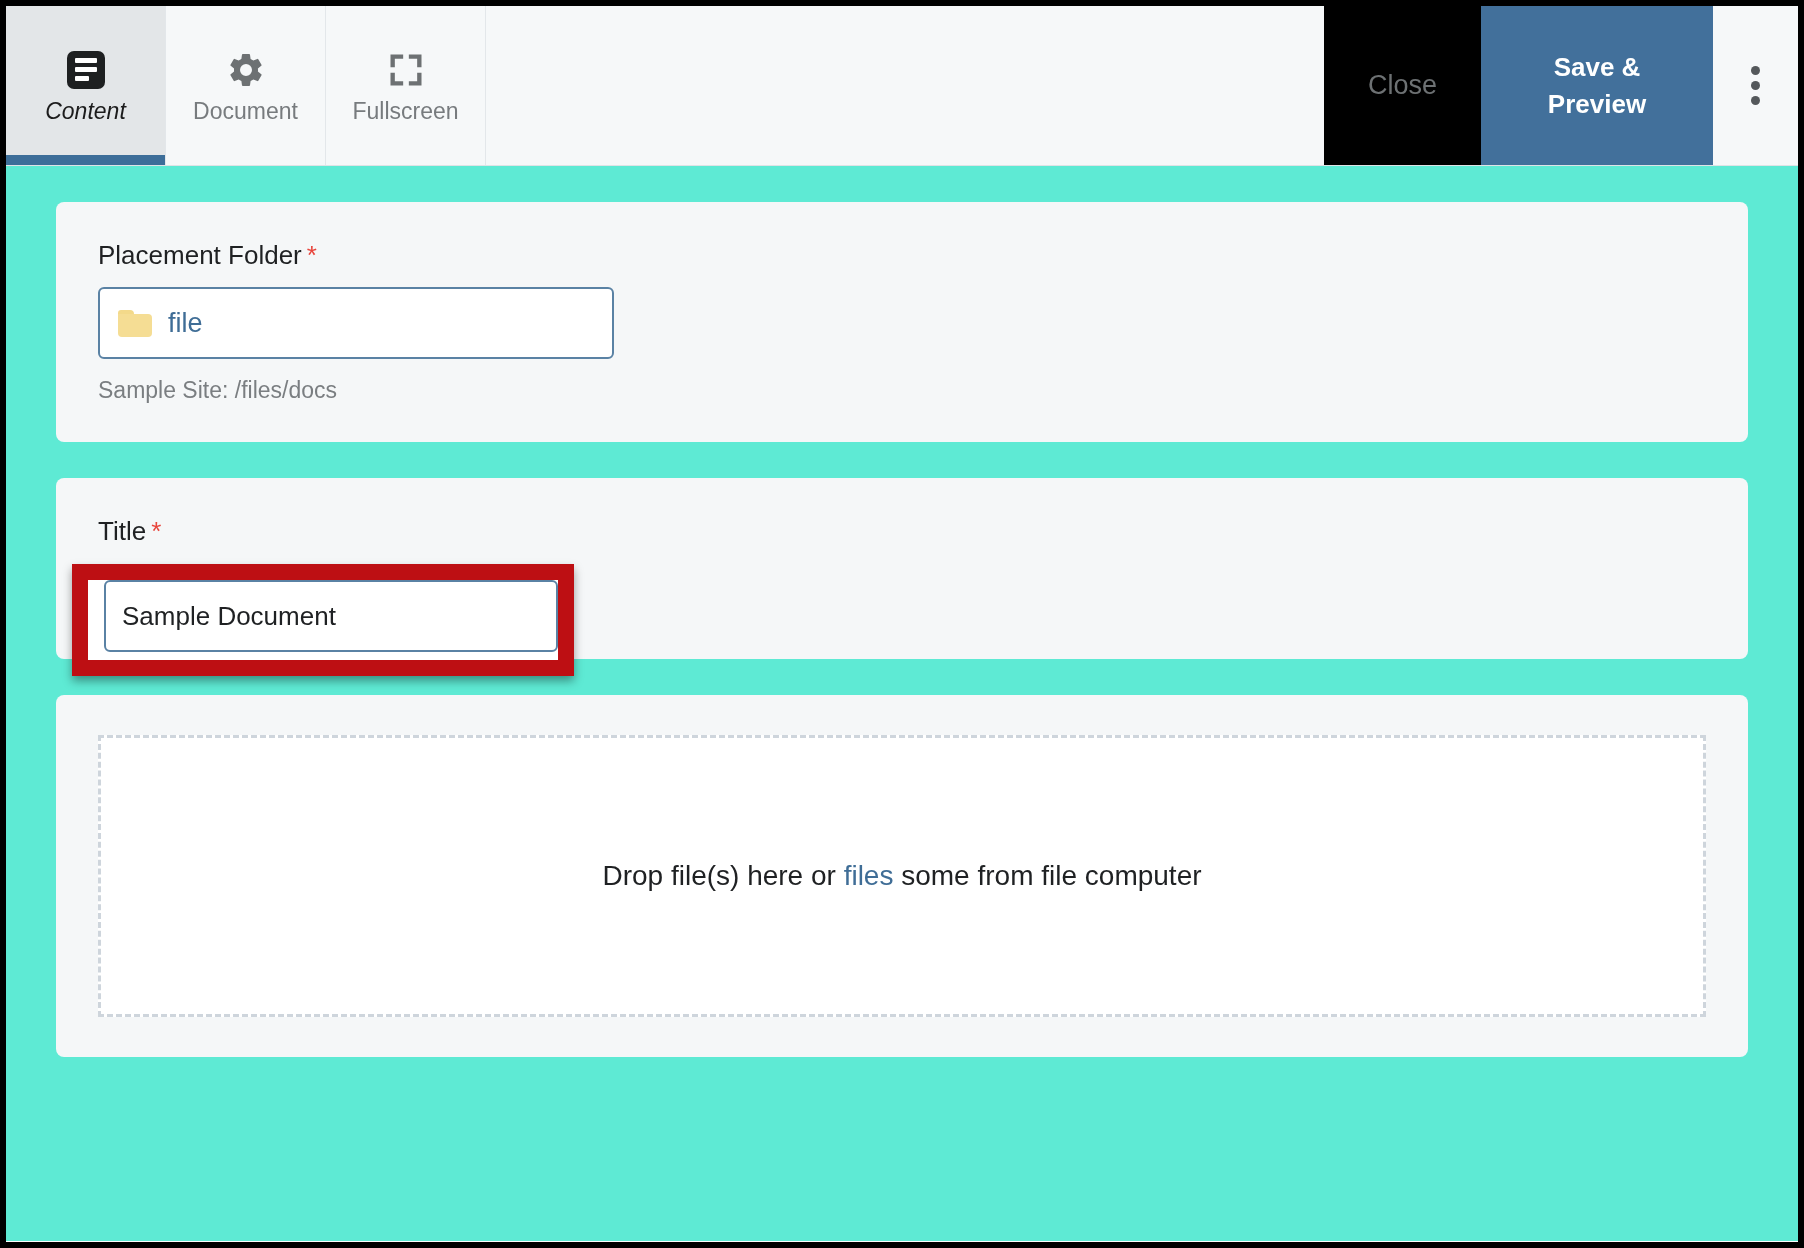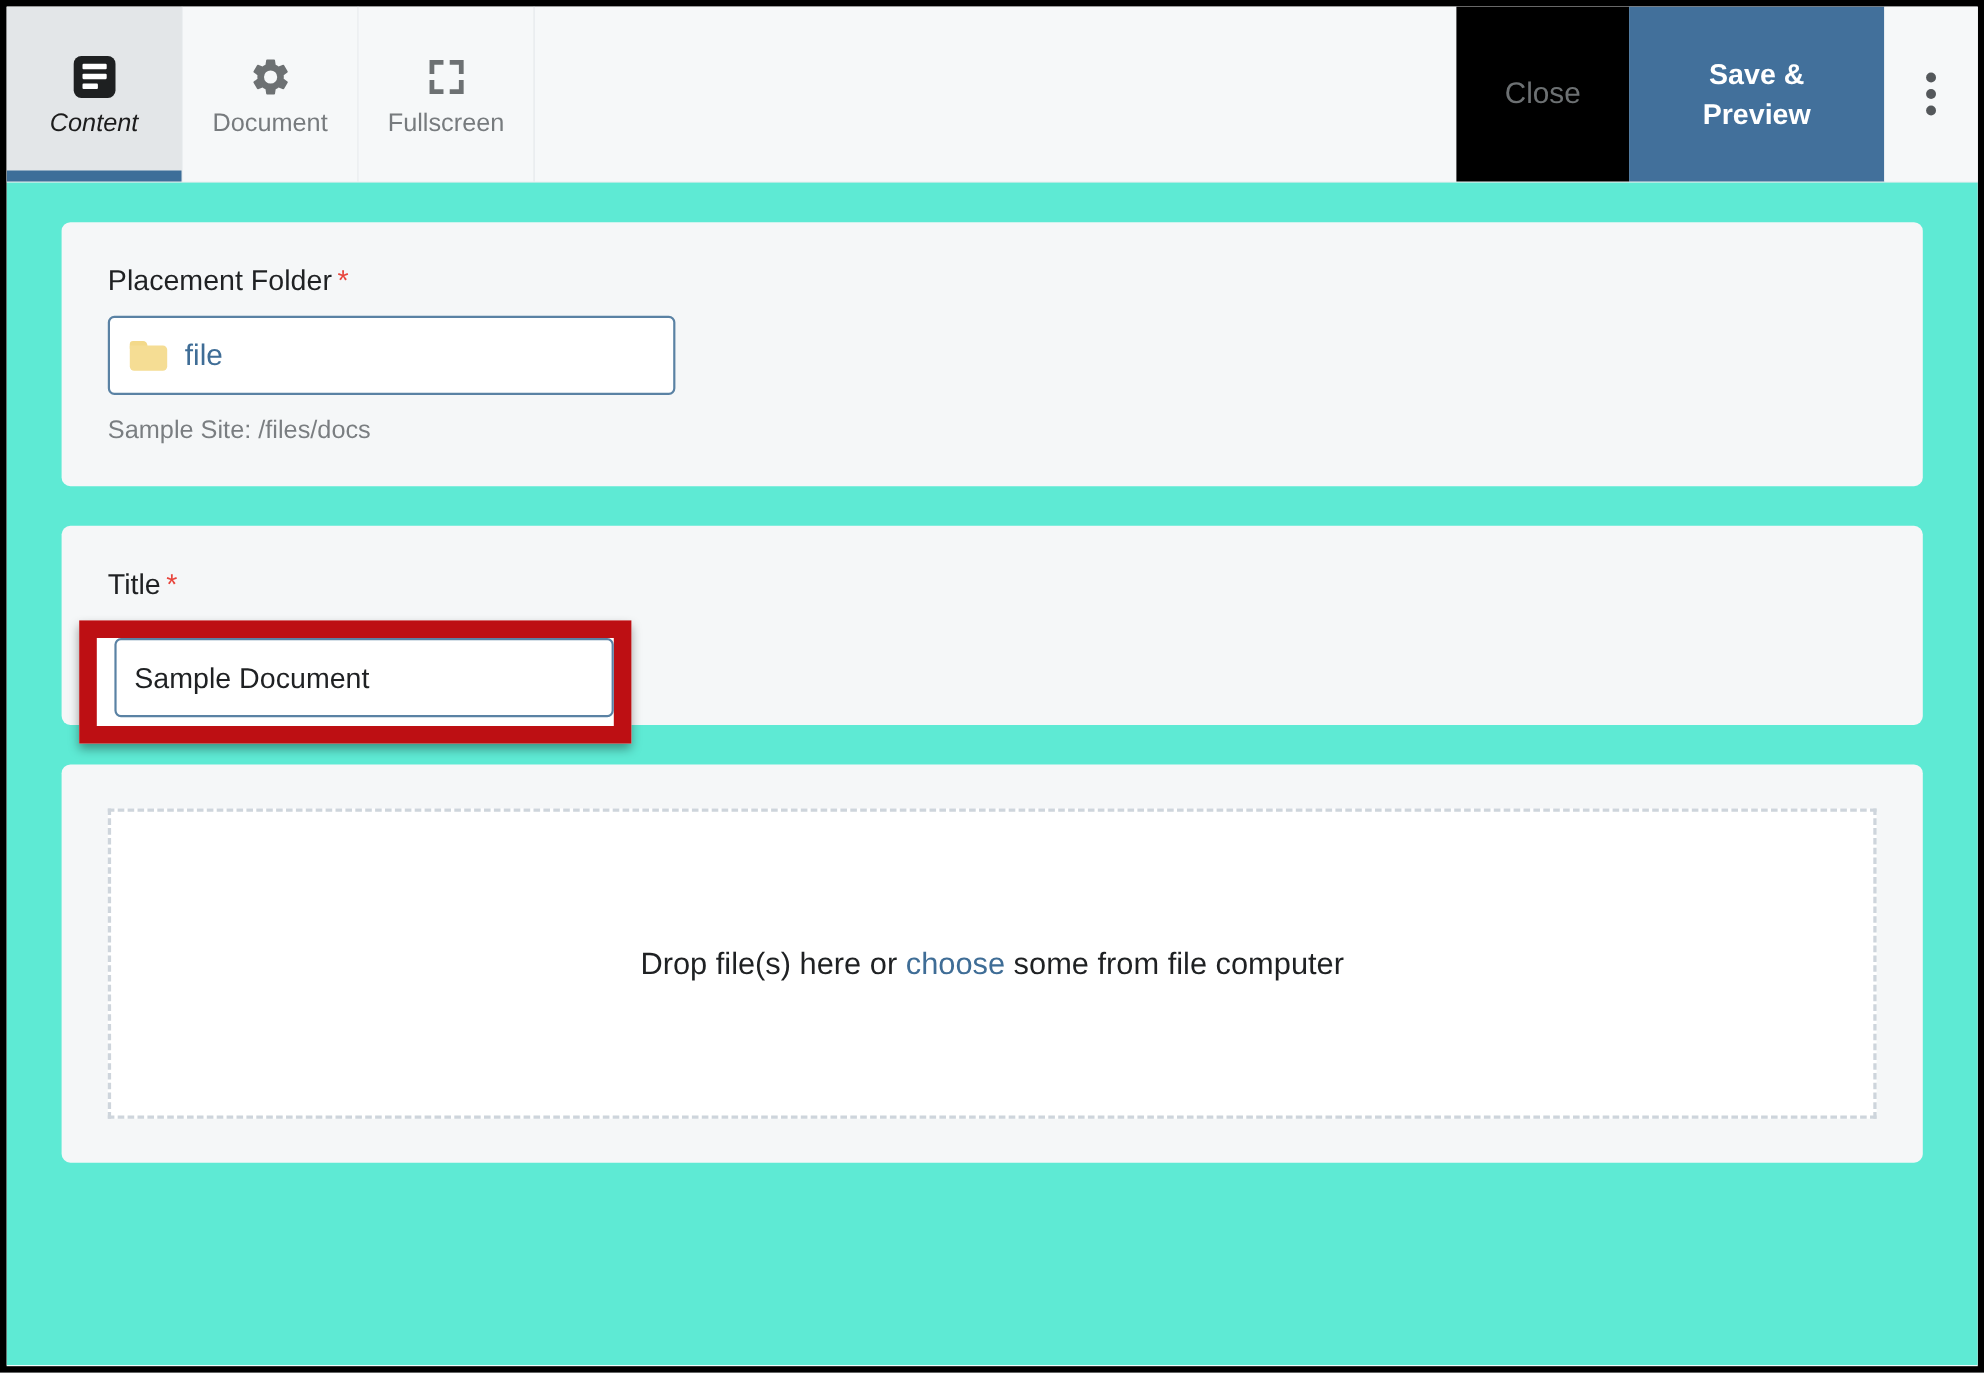--- a/index.html
+++ b/index.html
@@ -339,18 +339,18 @@
     <div class="panel" style="padding-bottom:96px;">
       <label class="field-label"><span>Title</span><span class="req">*</span></label>
 
       <div class="highlight-box">
         <input class="text-input" type="text" value="Sample Document" style="">
       </div>
     </div>
 
     <div class="dropzone-panel">
       <div class="dropzone">
-        <div class="dropzone-text"><span>Drop file(s) here or </span><a>choose</a><span> some from file computer</span></div>
+        <div class="dropzone-text"><span>Drop file(s) here or </span><a>files</a><span> some from file computer</span></div>
       </div>
     </div>
 
   </div>
 </div>
 
 </body></html>

